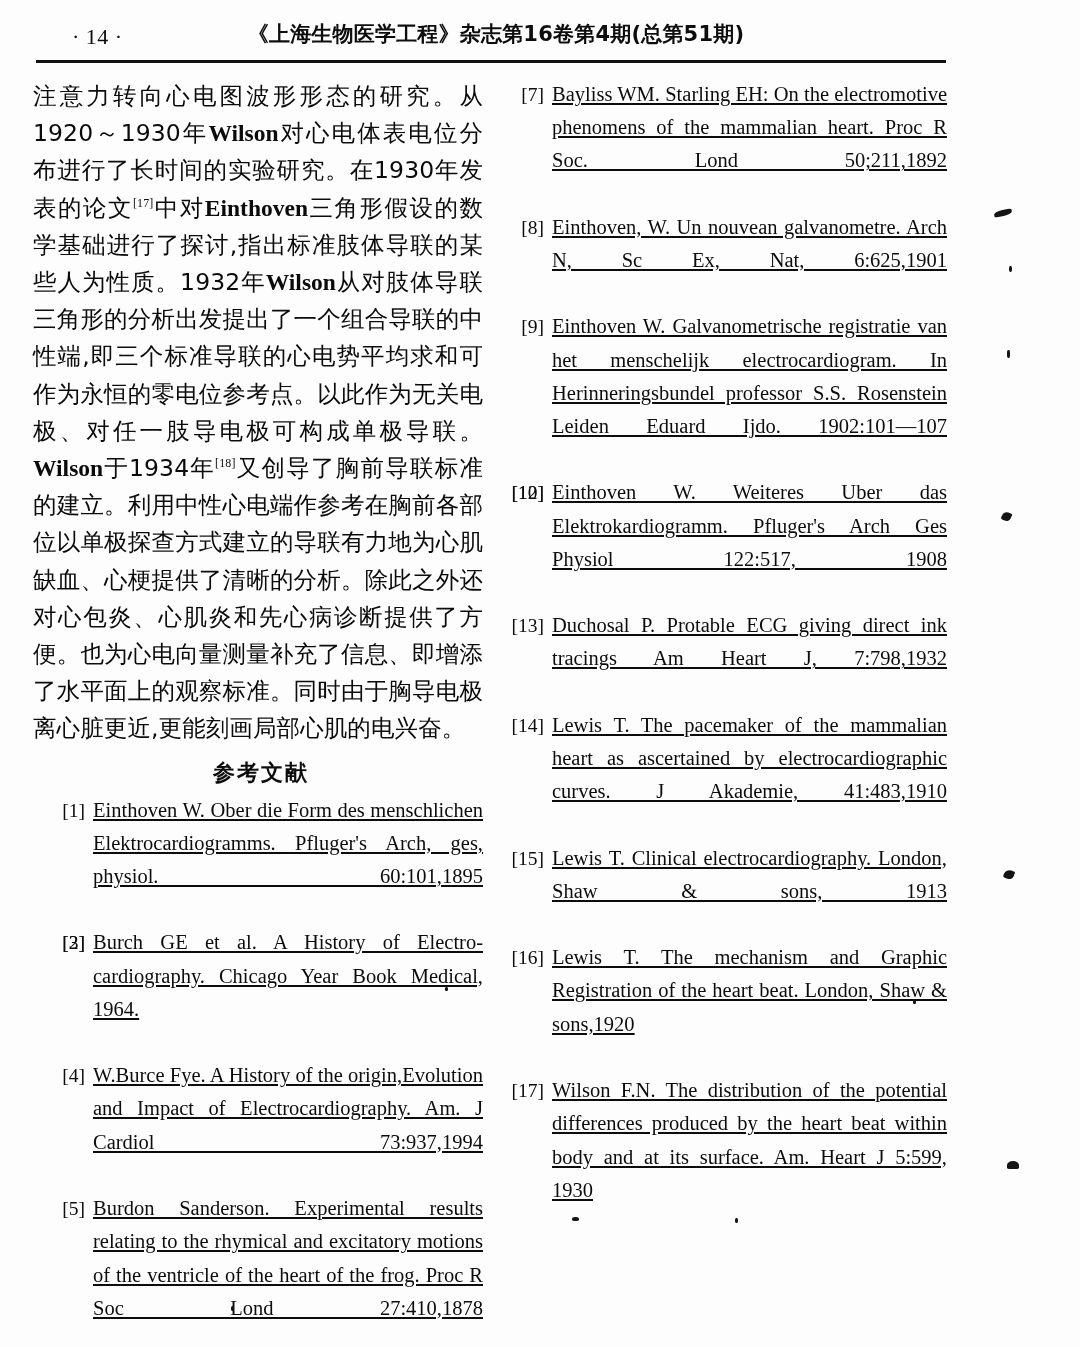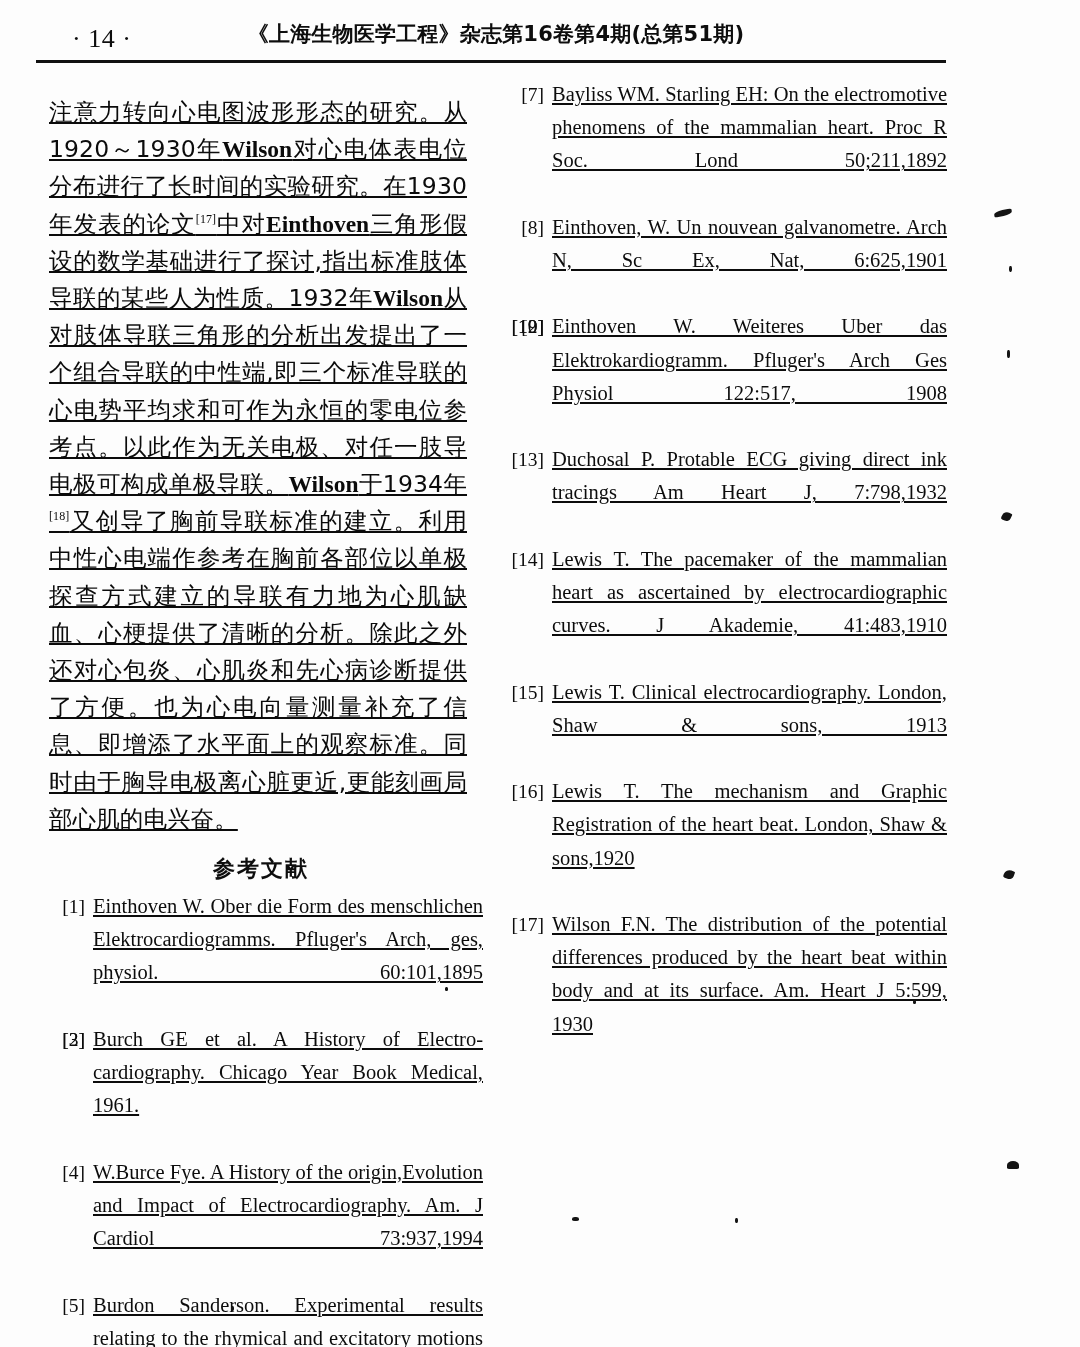--- a/index.html
+++ b/index.html
@@ -29,21 +29,21 @@
     position: absolute;
     left: 0;
     top: 14px;
     width: 1080px;
     height: 42px;
   }
   .folio {
     position: absolute;
     left: 72px;
     top: 10px;
-    font-size: 26px;
+    font-size: 22px;
     letter-spacing: 0.5px;
     font-family: "Liberation Serif", "DejaVu Serif", serif;
     white-space: nowrap;
   }
   .running-title {
     position: absolute;
     left: 0;
     top: 6px;
     width: 1080px;
     text-align: center;
@@ -80,22 +80,21 @@
   
   .cn-body {
     font-family: "DejaVu Sans", "Liberation Sans", sans-serif;
     font-size: 23.5px;
     line-height: 37.2px;
     text-align: justify;
     text-justify: inter-character;
     letter-spacing: 0.1px;
     text-indent: 0;
     color: #0b0b0b;
-    margin: 16px;
-    text-decoration: underline;
+    margin: 0;
   }
   .cn-body .lat {
     font-family: "Liberation Serif", "DejaVu Serif", serif;
     font-weight: 600;
     letter-spacing: 0;
   }
   .cn-body sup {
     font-size: 12px;
     vertical-align: super;
     line-height: 0;
@@ -196,21 +195,21 @@
       <ul class="ref-list">
         <li class="ref-item">
           <span class="ref-num">[1]</span>
           <span class="ref-text">Einthoven W. Ober die Form des menschlichen Elektrocardiogramms. Pfluger's Arch, ges, physiol. 60:101,1895</span>
         </li>
         <li class="ref-item">
           <span class="ref-num">[2]</span>
         </li>
         <li class="ref-item">
           <span class="ref-num">[3]</span>
-          <span class="ref-text">Burch GE et al. A History of Electro-cardiography. Chicago Year Book Medical, 1961.</span>
+          <span class="ref-text">Burch GE et al. A History of Electro-cardiography. Chicago Year Book Medical, 1964.</span>
         </li>
         <li class="ref-item">
           <span class="ref-num">[4]</span>
           <span class="ref-text">W.Burce Fye. A History of the origin,Evolution and Impact of Electrocardiography. Am. J Cardiol 73:937,1994</span>
         </li>
         <li class="ref-item">
           <span class="ref-num">[5]</span>
           <span class="ref-text">Burdon Sanderson. Experimental results relating to the rhymical and excitatory motions of the ventricle of the heart of the frog. Proc R Soc Lond 27:410,1878</span>
         </li>
 
@@ -222,20 +221,21 @@
         <li class="ref-item">
           <span class="ref-num">[7]</span>
           <span class="ref-text">Bayliss WM. Starling EH: On the electromotive phenomens of the mammalian heart. Proc R Soc. Lond 50;211,1892</span>
         </li>
         <li class="ref-item">
           <span class="ref-num">[8]</span>
           <span class="ref-text">Einthoven, W. Un nouvean galvanometre. Arch N, Sc Ex, Nat, 6:625,1901</span>
         </li>
         <li class="ref-item">
           <span class="ref-num">[9]</span>
+          <span class="ref-text">Einthoven W. Galvanometrische registratie van het menschelijk electrocardiogram. In Herinneringsbundel professor S.S. Rosenstein Leiden Eduard Ijdo. 1902:101—107</span>
         </li>
         <li class="ref-item">
           <span class="ref-num">[10]</span>
         </li>
         <li class="ref-item">
           <span class="ref-num">[12]</span>
           <span class="ref-text">Einthoven W. Weiteres Uber das Elektrokardiogramm. Pfluger's Arch Ges Physiol 122:517, 1908</span>
         </li>
         <li class="ref-item">
           <span class="ref-num">[13]</span>

